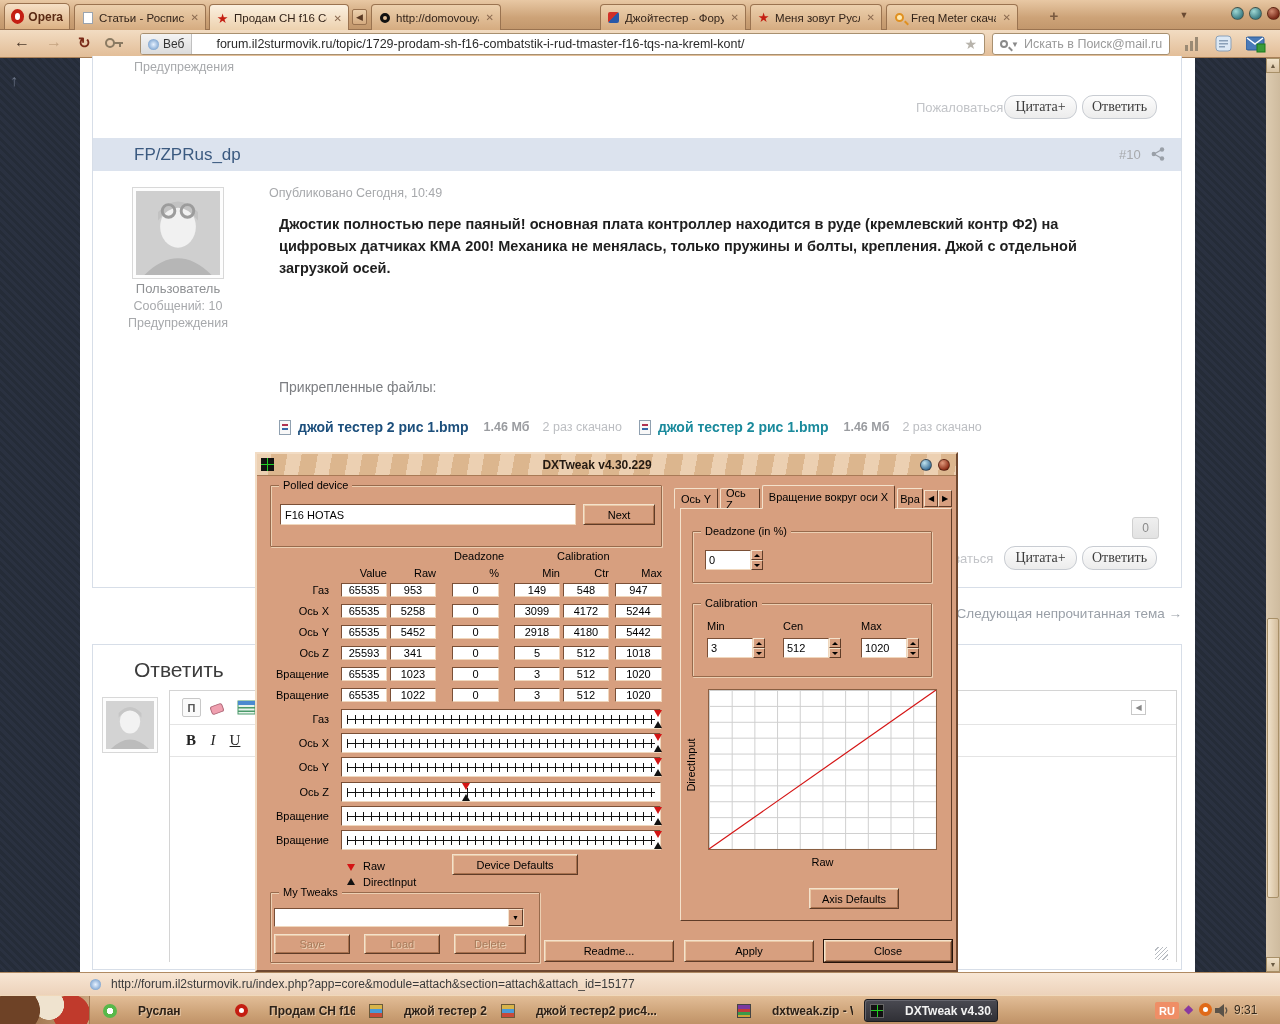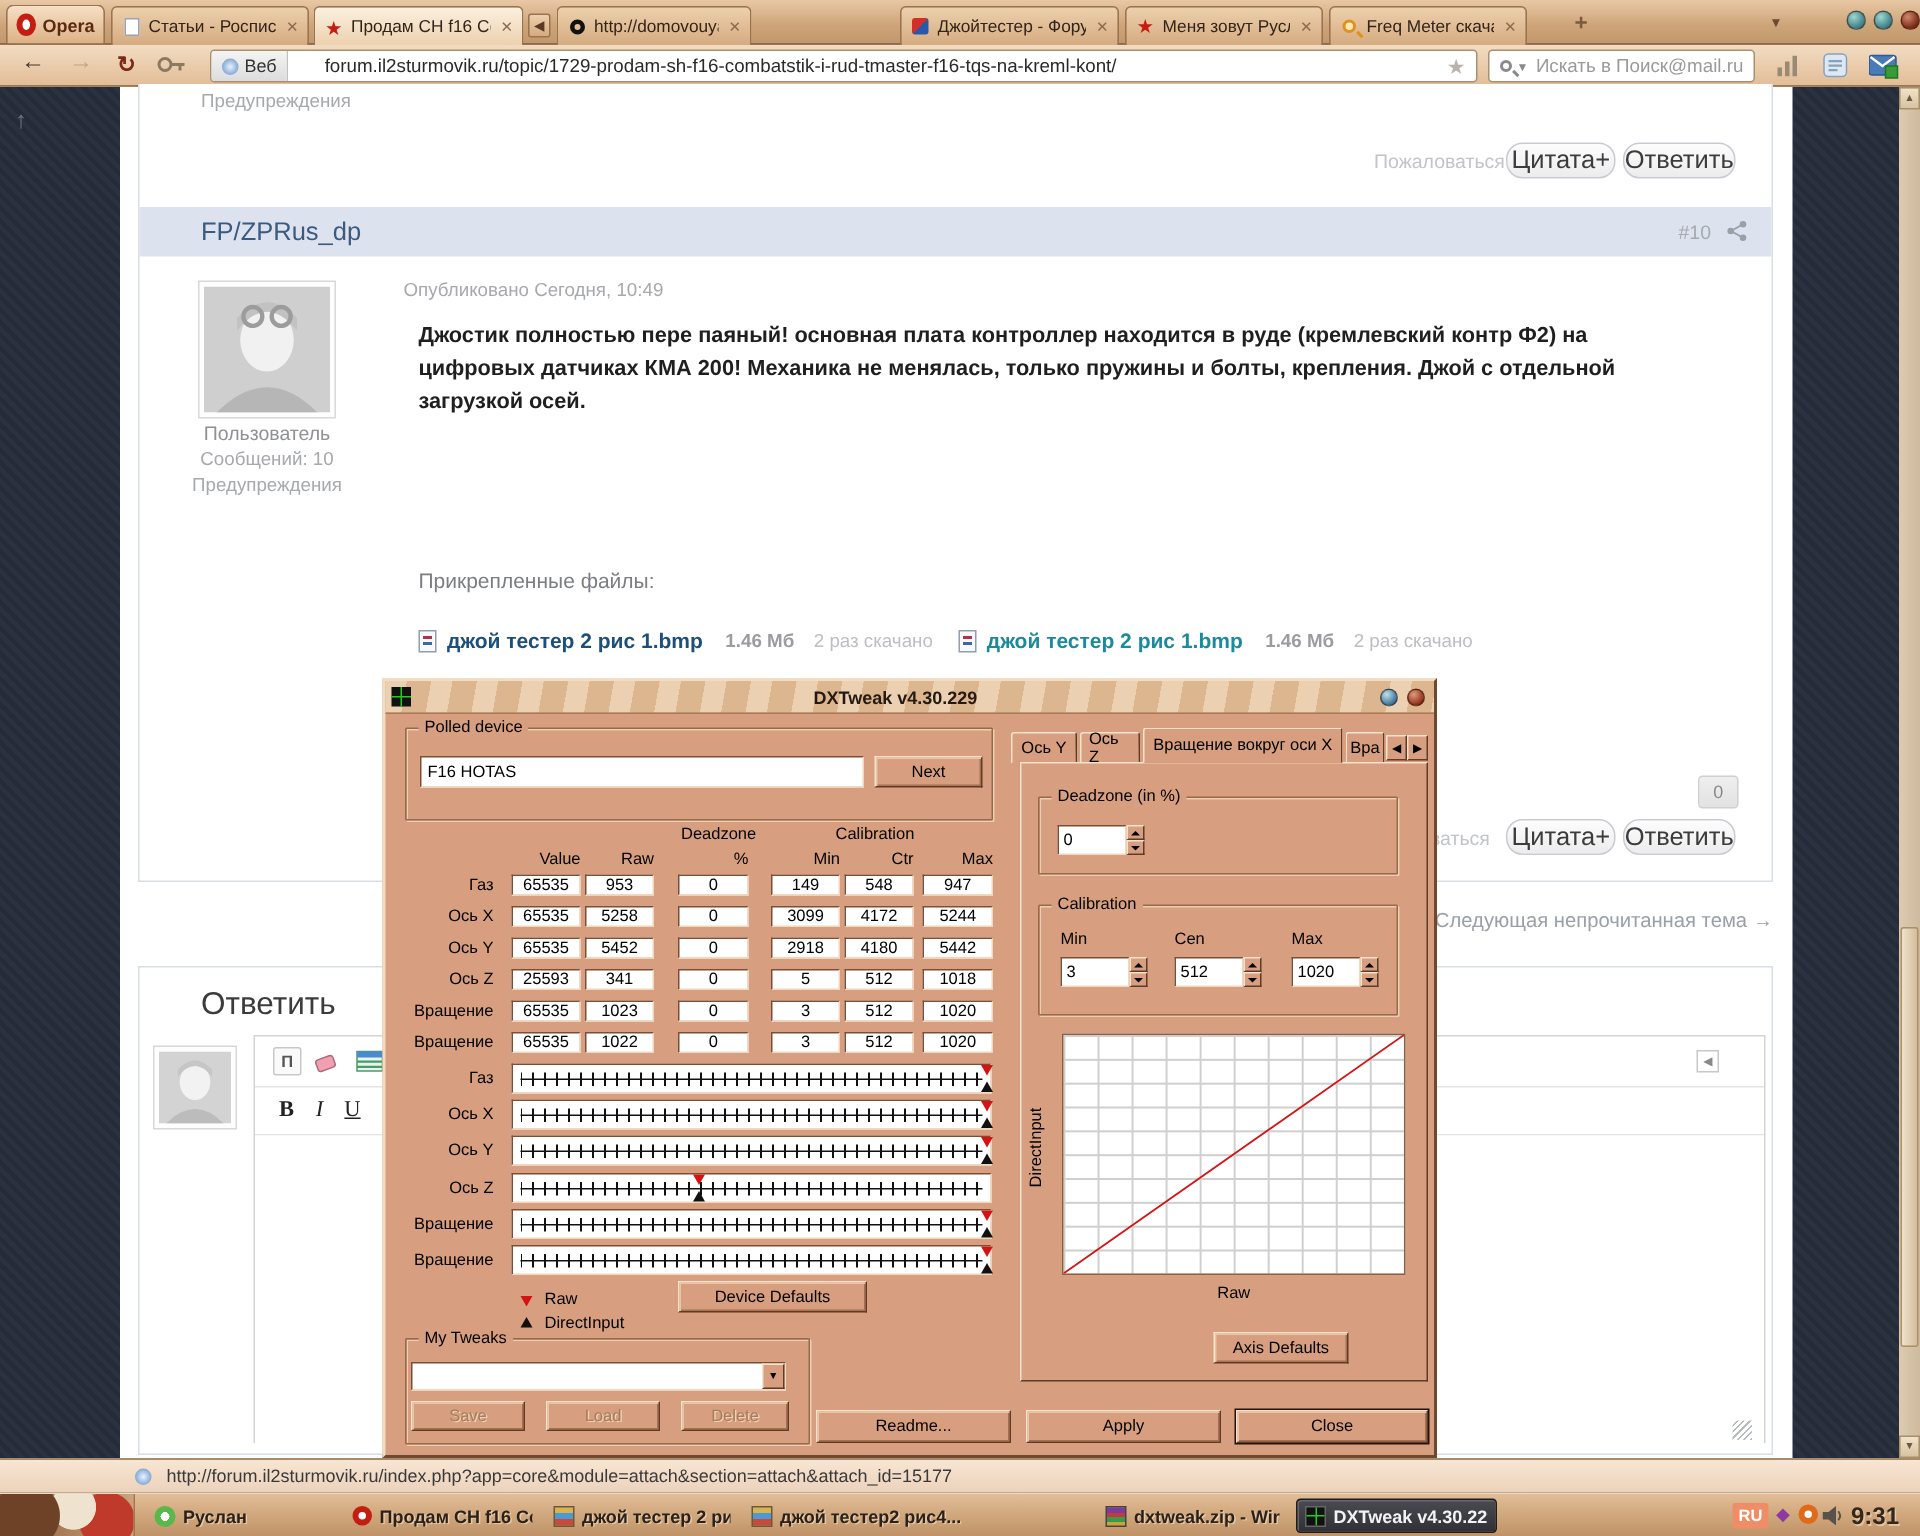--- a/index.html
+++ b/index.html
@@ -55,21 +55,21 @@
   .dd-caret { font-size:8px; color:#8a8a8a; margin-right:5px; }
 
   
   .viewport { left:0; top:58px; width:1280px; height:914px;
     background:repeating-linear-gradient(45deg,#252c38 0 3px,#2a3140 3px 6px); }
   .uparrow { left:10px; top:14px; color:#6a7486; font-size:16px; }
   .page-white { left:80px; top:0; width:1115px; height:914px; background:#fff; }
   .wrap { border:1px solid #d7dee8; background:#fff; }
   .greytx { color:#a7a9ac; }
   .btn-f { background:linear-gradient(#fdfdfd,#ececec); border:1px solid #c8ccd2; border-radius:11px;
-    font-size:17px; color:#3c3c3c; display:flex; align-items:center; justify-content:center; }
+    font-size:14px; color:#3c3c3c; display:flex; align-items:center; justify-content:center;font-family:Liberation Serif, serif; }
   .hdrbar { background:#dce3ee; }
   .author { font-size:17px; color:#3b5a80; }
   .avatar-box { background:#fdfdfd; border:1px solid #d8d8d8; padding:3px; }
   .postbody { font-size:14.5px; font-weight:bold; color:#1f1f1f; line-height:22px; }
   .att-ic { width:12px; height:15px; background:#f8f8f8; border:1px solid #8fa0b0; position:relative; }
   .att-ic::after { content:""; position:absolute; left:2px; top:3px; width:6px; height:2px; background:#b03050; box-shadow:0 4px 0 #3868a8; }
   .likes { background:linear-gradient(#efefef,#e2e2e2); border:1px solid #d0d0d0; border-radius:3px;
     font-size:12px; color:#8a8a8a; display:flex; align-items:center; justify-content:center; }
   .ed-ic { width:19px; height:19px; border:1px solid #c8c8c8; border-radius:2px; background:#fafafa;
     display:flex; align-items:center; justify-content:center; font-size:11px; color:#555; }
@@ -142,36 +142,36 @@
   .statusbar { left:0; top:972px; width:1280px; height:23px;
     background:linear-gradient(#f7e6d4,#ecd2ba); border-top:1px solid #b08a62;
     display:flex; align-items:center; font-size:12px; color:#3a3a3a; }
   .taskbar { left:0; top:995px; width:1280px; height:29px;
     background:linear-gradient(#e2bd97,#cda378 60%,#c09268); border-top:1px solid #f0d8ba; }
   .startpic { left:0; top:0; width:90px; height:29px;
     background:radial-gradient(circle at 20% 50%,#6e4226 0 30%,transparent 31%),
       radial-gradient(circle at 55% 30%,#efe3cf 0 28%,transparent 29%),
       radial-gradient(circle at 80% 60%,#c03a2c 0 25%,transparent 26%),
       linear-gradient(90deg,#8a5a36,#caa47c); border-right:1px solid #a07850; }
-  .task { top:3px; height:23px; display:flex; align-items:center; gap:5px; padding:0 5px; overflow:hidden; }
+  .task { top:3px; height:23px; display:flex; align-items:center; gap:21px; padding:0 5px; overflow:hidden; }
   .task .lb { font-size:12px; font-weight:bold; color:#2c2118; white-space:nowrap; overflow:hidden;
     text-shadow:1px 1px 0 rgba(255,240,220,.5); }
   .task.active { background:linear-gradient(#4a4a52,#303036); border:1px solid #1c1c20; border-radius:3px;
     box-shadow:inset 1px 1px 0 #66666e; }
   .task.active .lb { color:#f2f2f2; text-shadow:none; }
   .tico { width:14px; height:14px; flex:none; }
   .ic-icq { border-radius:50%; background:radial-gradient(circle at 50% 50%,#fff 0 30%,#58b84a 31%); }
   .ic-opera { border-radius:50%; border:4px solid #c41e12; background:#fff; width:13px; height:13px; }
   .ic-paint { background:linear-gradient(180deg,#d8b44a 33%,#4a9ad8 33% 66%,#c84a3a 66%); border:1px solid #6a5a3a; }
   .ic-rar { background:linear-gradient(180deg,#7a3aa0 30%,#c23a3a 30% 55%,#3a9a4a 55% 80%,#caa43a 80%); border:1px solid #444; }
   .ic-dxt { background:#111; background-image:linear-gradient(#2c2,#2c2),linear-gradient(#2c2,#2c2);
     background-size:100% 1px,1px 100%; background-position:center,center; background-repeat:no-repeat; border:1px solid #666; }
   .tray-ru { background:#ef8e66; color:#fff; font-size:11px; font-weight:bold;
     display:flex; align-items:center; justify-content:center; border-radius:2px; }
-  .clock { font-size:16px; font-weight:bold; color:#33281c; text-shadow:1px 1px 0 rgba(255,240,220,.45); }
+  .clock { font-size:12px; font-weight:normal; color:#33281c; text-shadow:1px 1px 0 rgba(255,240,220,.45); }
 </style>
 </head>
 <body>
 
 <div class="screen">
 
   <div class="abs tabbar">
     <div class="abs opera-btn">
       <span class="opera-o"></span>
       <span class="opera-txt">Opera</span>

